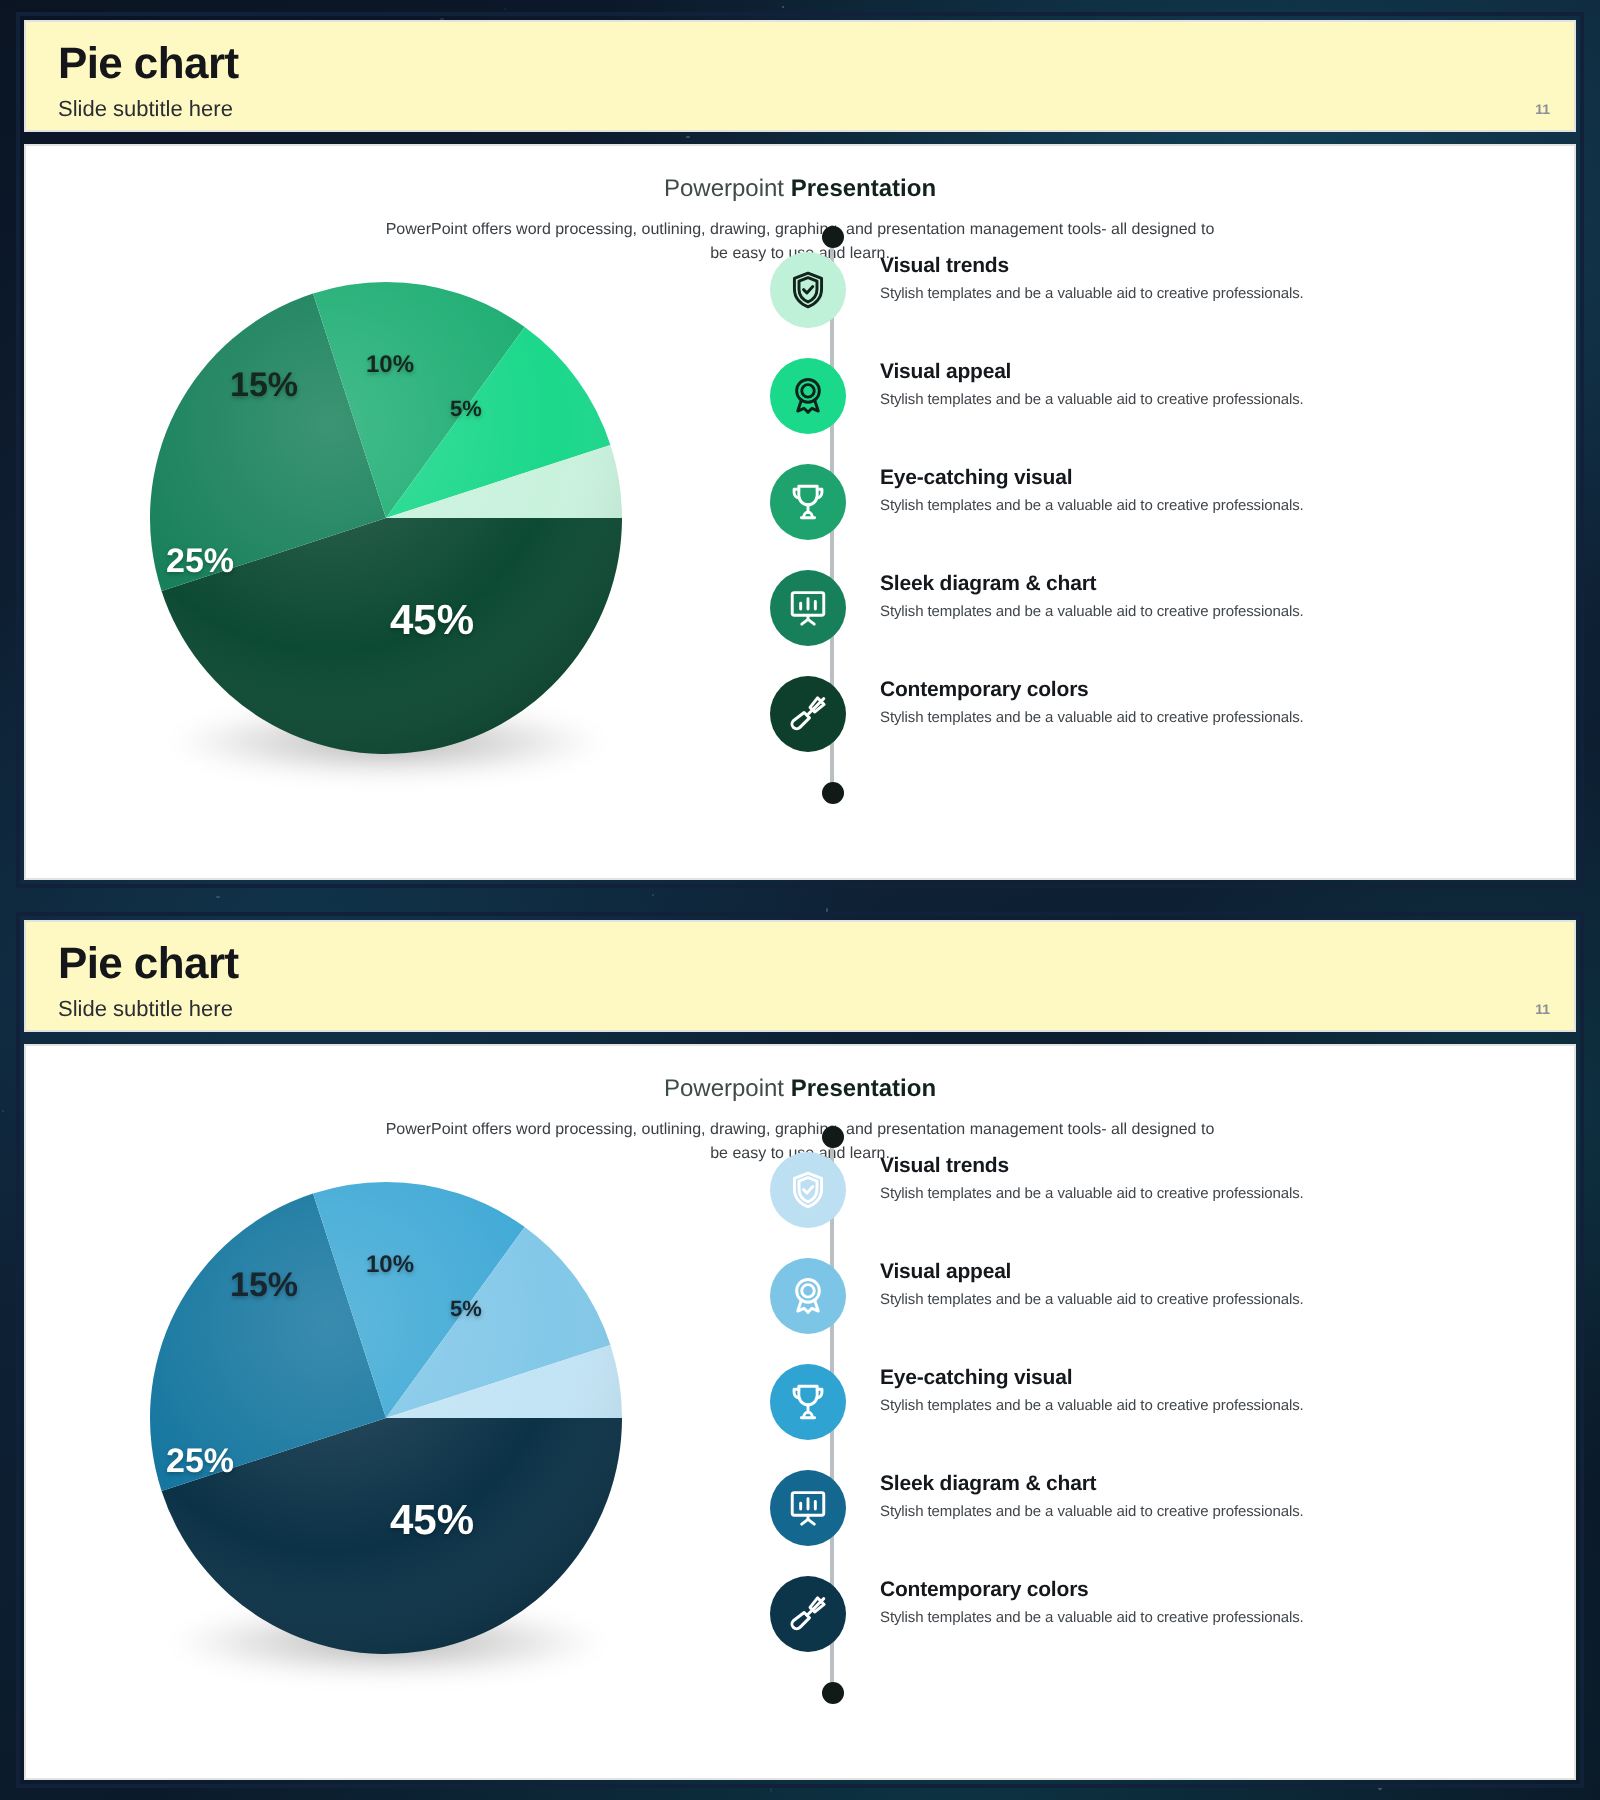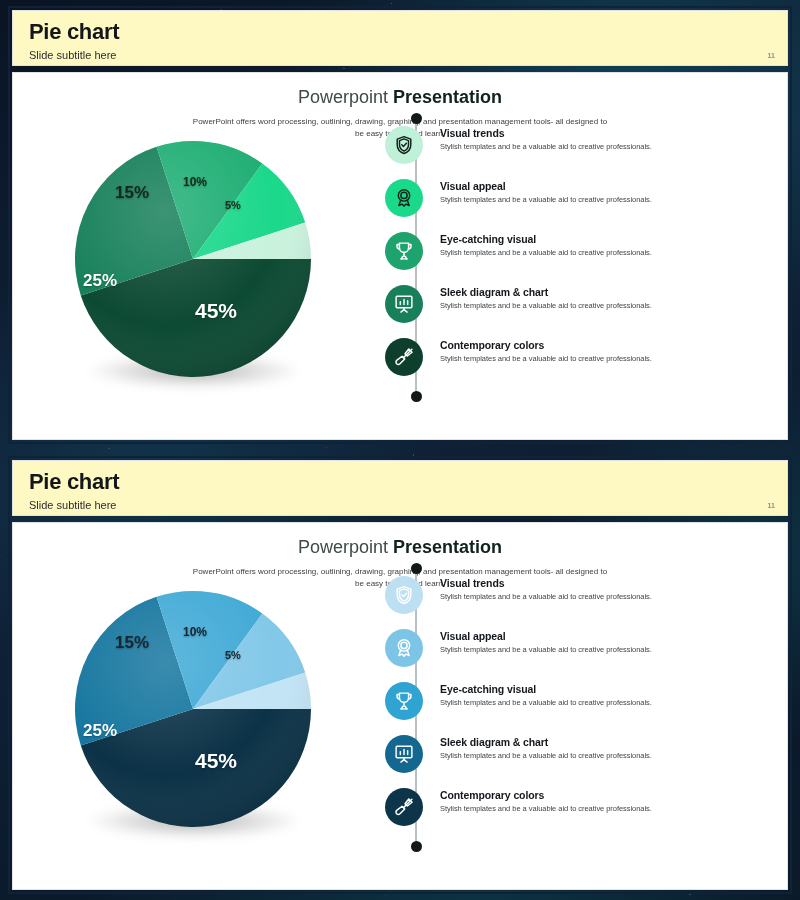--- a/index.html
+++ b/index.html
@@ -48,21 +48,21 @@
     position:absolute; right:12px; bottom:6px;
     font-size:7px; color:#8a8f96; font-weight:bold;
   }
 
   .body-panel {
     position:absolute; left:4px; right:4px; top:66px; bottom:4px;
     background:#ffffff; border:1px solid #e2e2e2;
   }
 
   .hdr { position:absolute; left:0; right:0; top:14px; text-align:center; }
-  .hdr-title { font-size:18px; color:#3f4b46; }
+  .hdr-title { font-size:12px; color:#3f4b46; }
   .hdr-title b { color:#12221c; font-weight:bold; }
   .hdr-sub {
     margin:8px auto 0; width:420px;
     font-size:8px; line-height:1.45; color:#3a3f44;
   }
 
   
   .pie-wrap { position:absolute; left:30px; top:58px; width:320px; height:300px; }
   .pie-shadow {
     position:absolute; left:42px; top:222px; width:218px; height:36px;

